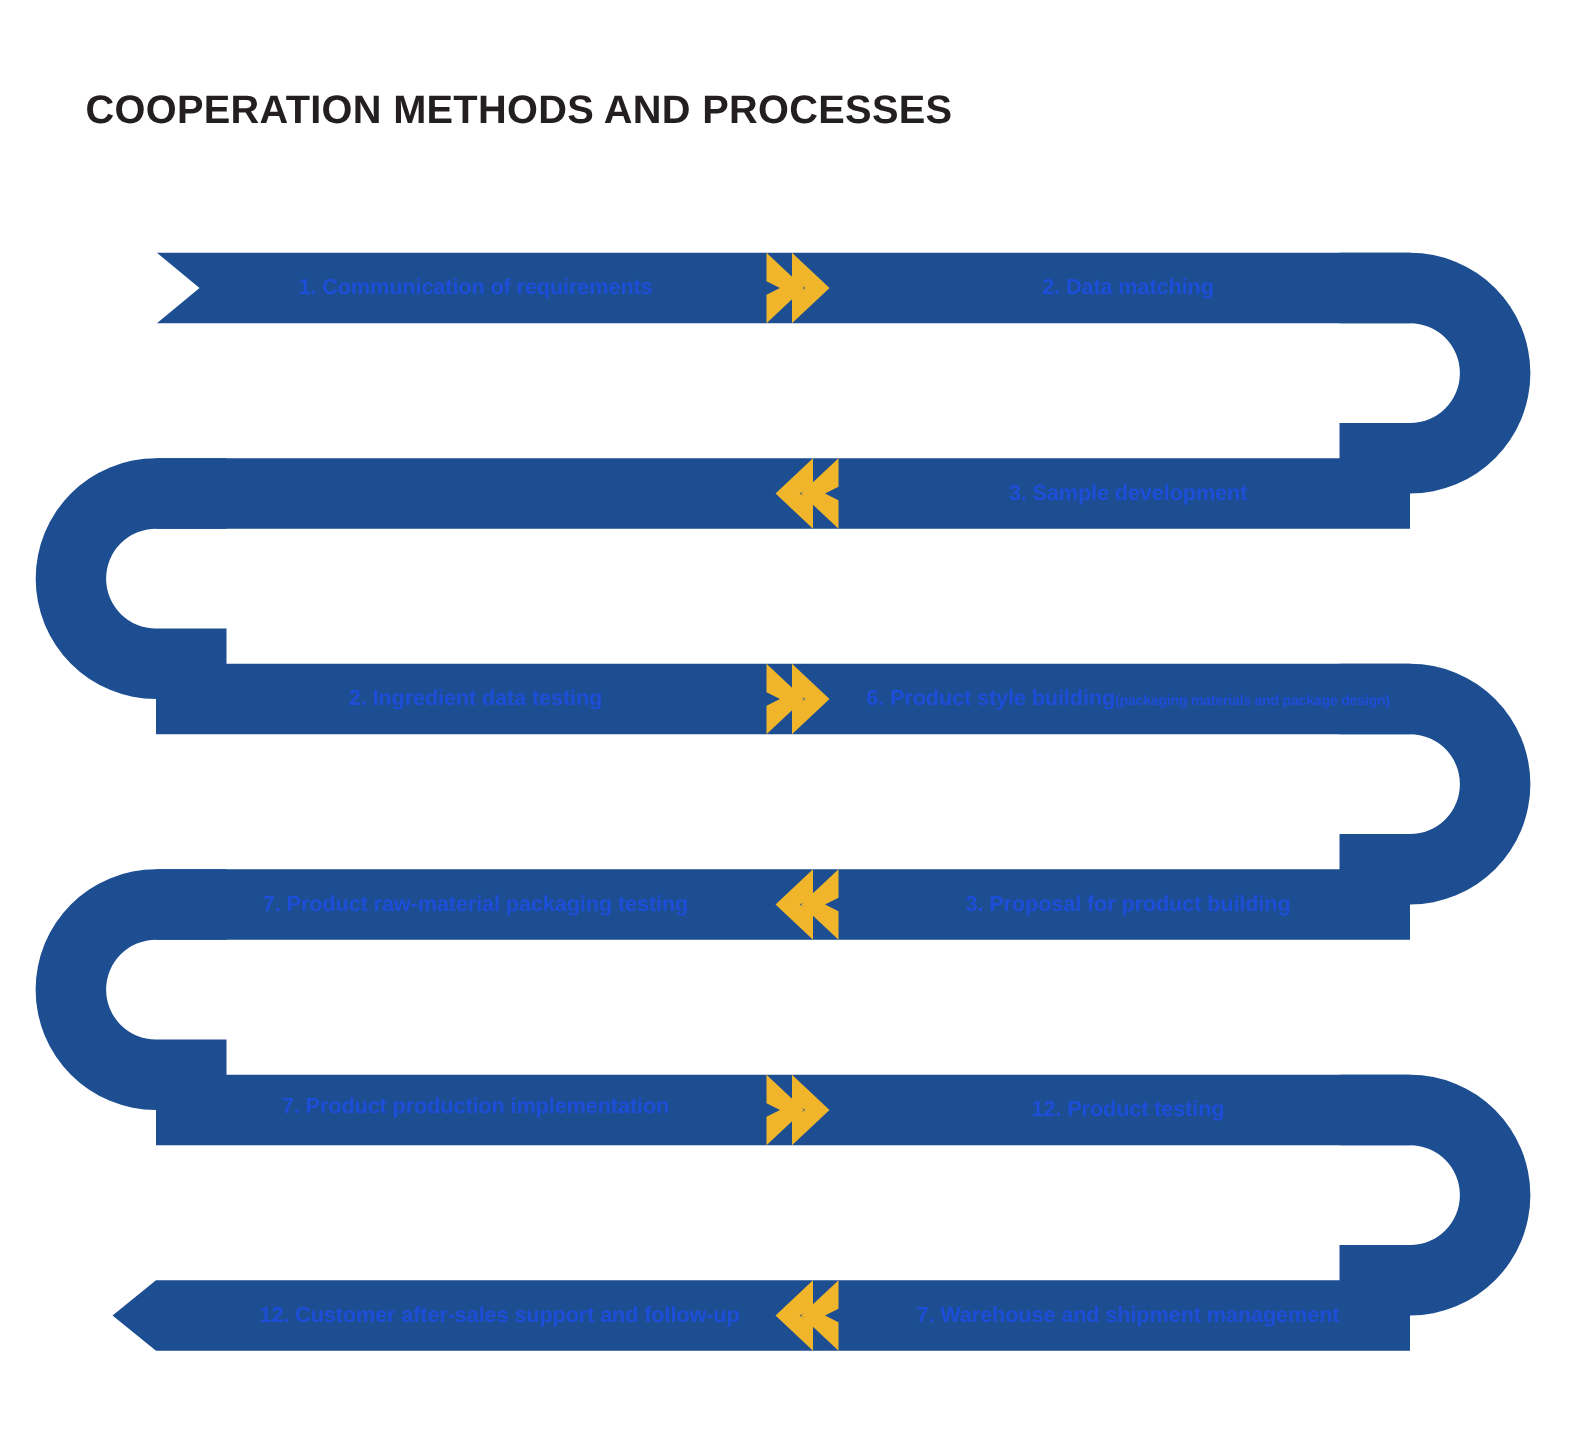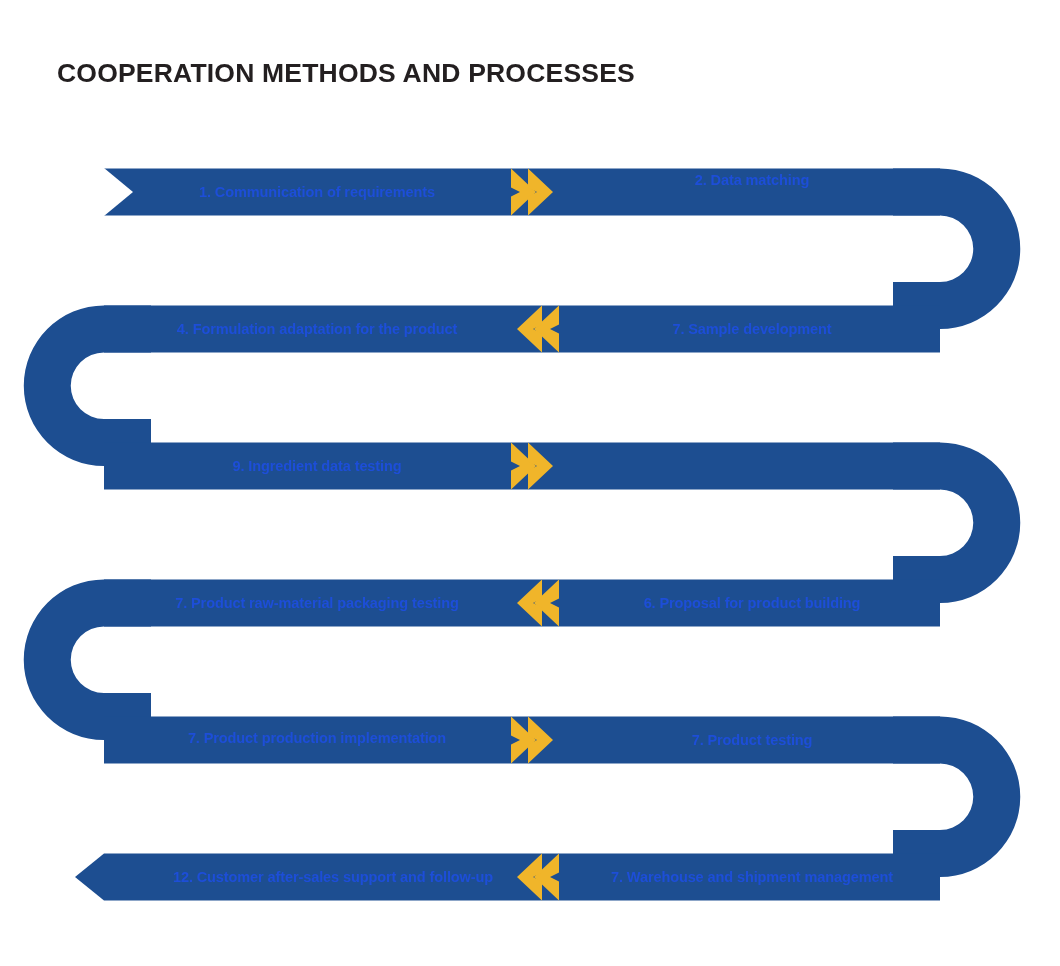--- a/index.html
+++ b/index.html
@@ -124,26 +124,28 @@
       </g>
 
       <g>
         <polygon points="559,853.5 534,877 559,900.5 559,881.5 550,877 559,872.5" fill="#f0b52a"></polygon>
         <polygon points="542,853.5 517,877 542,900.5 542,881.5 533,877 542,872.5" fill="#f0b52a"></polygon>
       </g>
     </g>
   </svg>
 
   <div class="step-label" style="left:317px; top:192px;">1. Communication of requirements</div>
-  <div class="step-label" style="left:752px; top:180px;">2. Data matching</div>
-  <div class="step-label" style="left:752px; top:329px;">7. Sample development</div>
-  <div class="step-label" style="left:317px; top:329px;">4. Formulation adaptation for the product</div>
-  <div class="step-label" style="left:317px; top:466px;">9. Ingredient data testing</div>
+  <div class="step-label" style="left:752px; top:192px;">2. Data matching</div>
+  <div class="step-label" style="left:752px; top:329px;">3. Sample development</div>
+  <div class="step-label" style="left:317px; top:466px;">2. Ingredient data testing</div>
 
+  <div class="step-label" style="left:752px; top:466px;">
+    <span>6. Product style building</span><span class="step-sub">(packaging materials and package design)</span>
+  </div>
 
-  <div class="step-label" style="left:752px; top:603px;">6. Proposal for product  building</div>
+  <div class="step-label" style="left:752px; top:603px;">3. Proposal for product  building</div>
   <div class="step-label" style="left:317px; top:603px;">7. Product raw-material packaging testing</div>
   <div class="step-label" style="left:317px; top:738px;">7. Product production implementation</div>
-  <div class="step-label" style="left:752px; top:740px;">7. Product testing</div>
+  <div class="step-label" style="left:752px; top:740px;">12. Product testing</div>
   <div class="step-label" style="left:752px; top:877px;">7. Warehouse and shipment management</div>
   <div class="step-label" style="left:333px; top:877px;">12. Customer after-sales support and follow-up</div>
 
 </div>
 
 </body></html>

